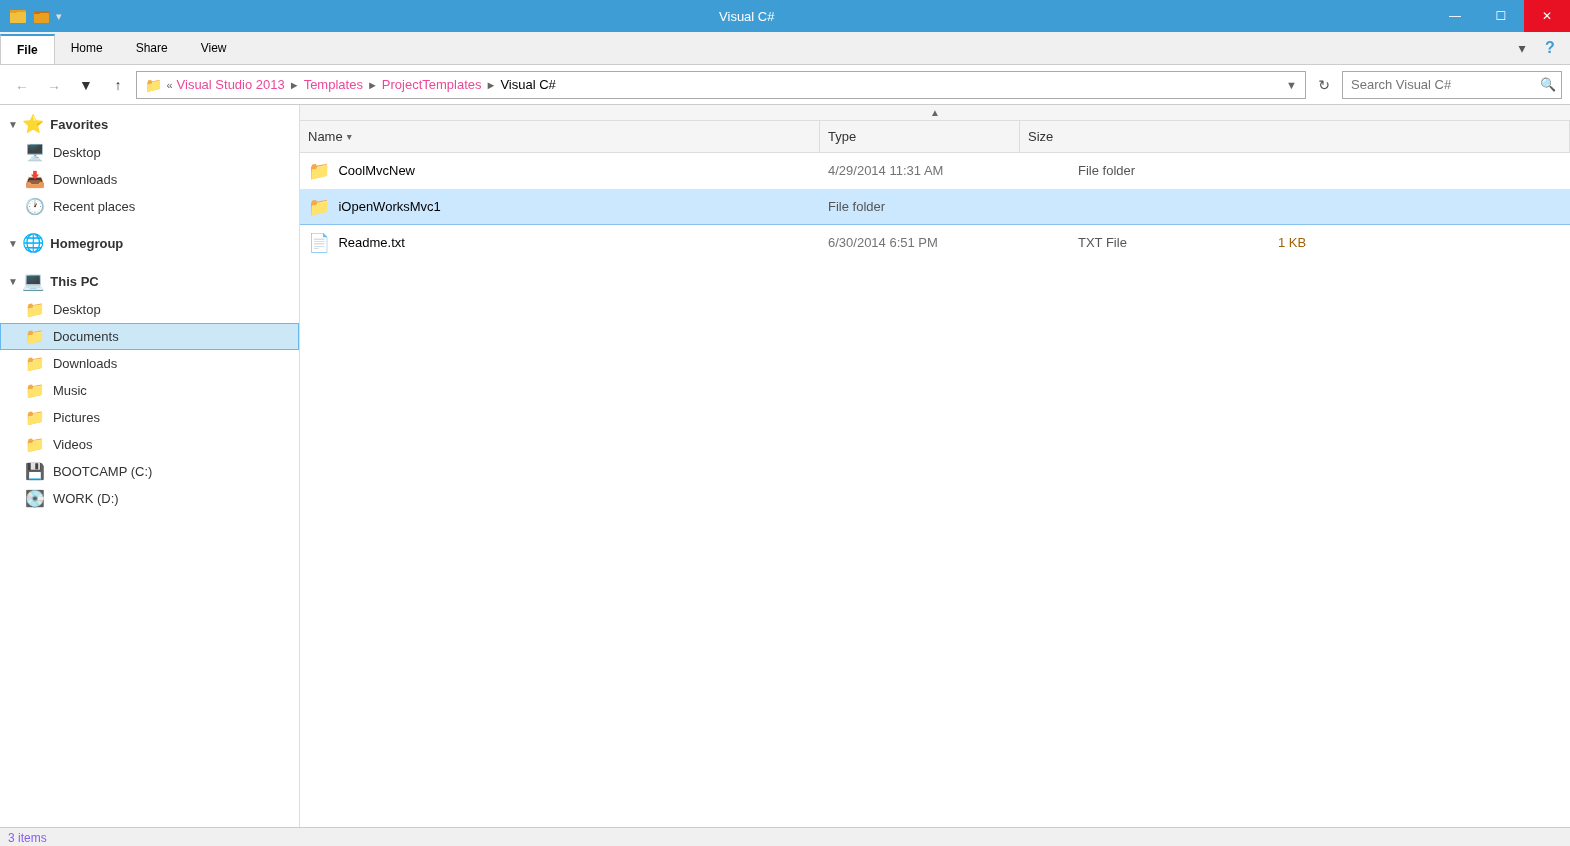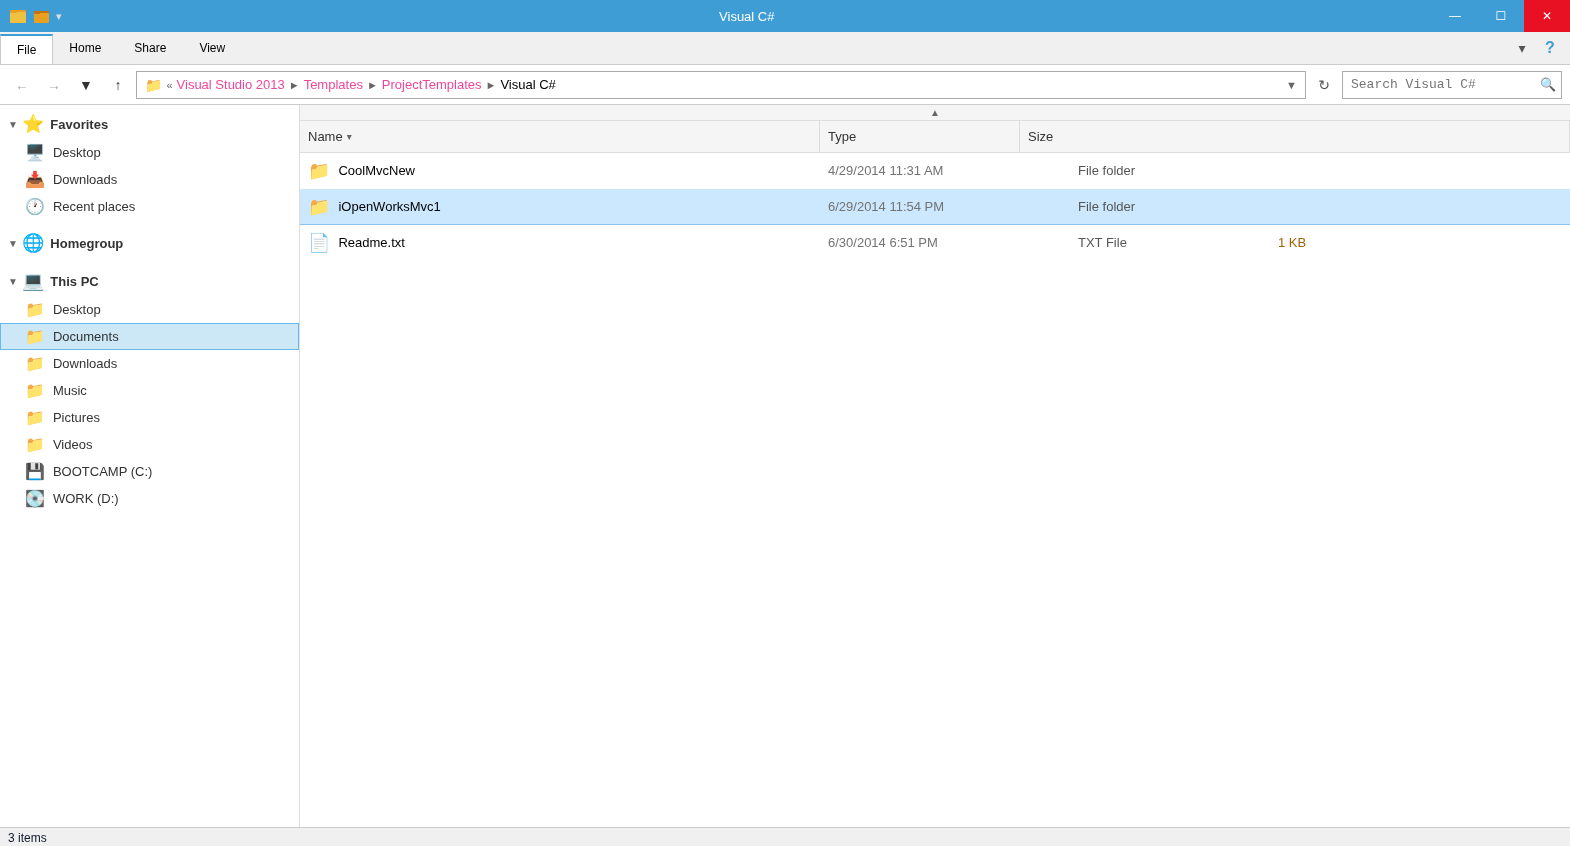--- a/index.html
+++ b/index.html
@@ -66,21 +66,21 @@
       font-size: 12px;
       cursor: pointer;
       border-right: 1px solid transparent;
     }
     .ribbon-tab.active {
       background: #fff;
       border-top: 2px solid #3d9dd4;
       border-left: 1px solid #ccc;
       border-right: 1px solid #ccc;
       margin-top: 2px;
-      font-weight: normal;
+      font-weight: bold;
     }
     .ribbon-right {
       margin-left: auto;
       display: flex;
       align-items: center;
       padding-right: 8px;
       gap: 4px;
     }
     .ribbon-right-btn {
       width: 24px; height: 24px;
@@ -144,21 +144,20 @@
       padding: 0 4px 0 8px;
       background: #fff;
     }
     .search-input {
       flex: 1;
       border: none;
       outline: none;
       font-size: 13px;
       color: #7f1d1d;
       background: transparent;
-      font-family: Liberation Mono, monospace;
     }
     .search-icon { color: #555; font-size: 13px; cursor: pointer; }
 
     
     .main-layout {
       display: flex;
       height: calc(846px - 32px - 32px - 40px - 20px);
     }
 
     
@@ -278,21 +277,21 @@
 
     
     .status-bar {
       height: 20px;
       background: #f0f0f0;
       border-top: 1px solid #ccc;
       display: flex;
       align-items: center;
       padding: 0 8px;
       font-size: 12px;
-      color: #0f172a;
+      color: #8b5cf6;
     }
 
     
     .folder-icon-yellow { color: #f0c040; }
     .folder-icon-downloads { color: #e8a020; }
     .txt-icon { color: #4a90d9; }
   </style>
 </head>
 <body>
 
@@ -459,21 +458,20 @@
         <div class="file-cell file-cell-date">4/29/2014 11:31 AM</div>
         <div class="file-cell file-cell-type">File folder</div>
         <div class="file-cell file-cell-size"></div>
       </div>
 
       <div class="file-row selected">
         <div class="file-cell file-cell-name">
           <span class="file-icon folder-icon-yellow">📁</span>
           <span>iOpenWorksMvc1</span>
         </div>
-        <div class="file-cell file-cell-date">6/29/2014 11:54 PM</div>
         <div class="file-cell file-cell-type">File folder</div>
         <div class="file-cell file-cell-size"></div>
       </div>
 
       <div class="file-row">
         <div class="file-cell file-cell-name">
           <span class="file-icon txt-icon">📄</span>
           <span>Readme.txt</span>
         </div>
         <div class="file-cell file-cell-date">6/30/2014 6:51 PM</div>

